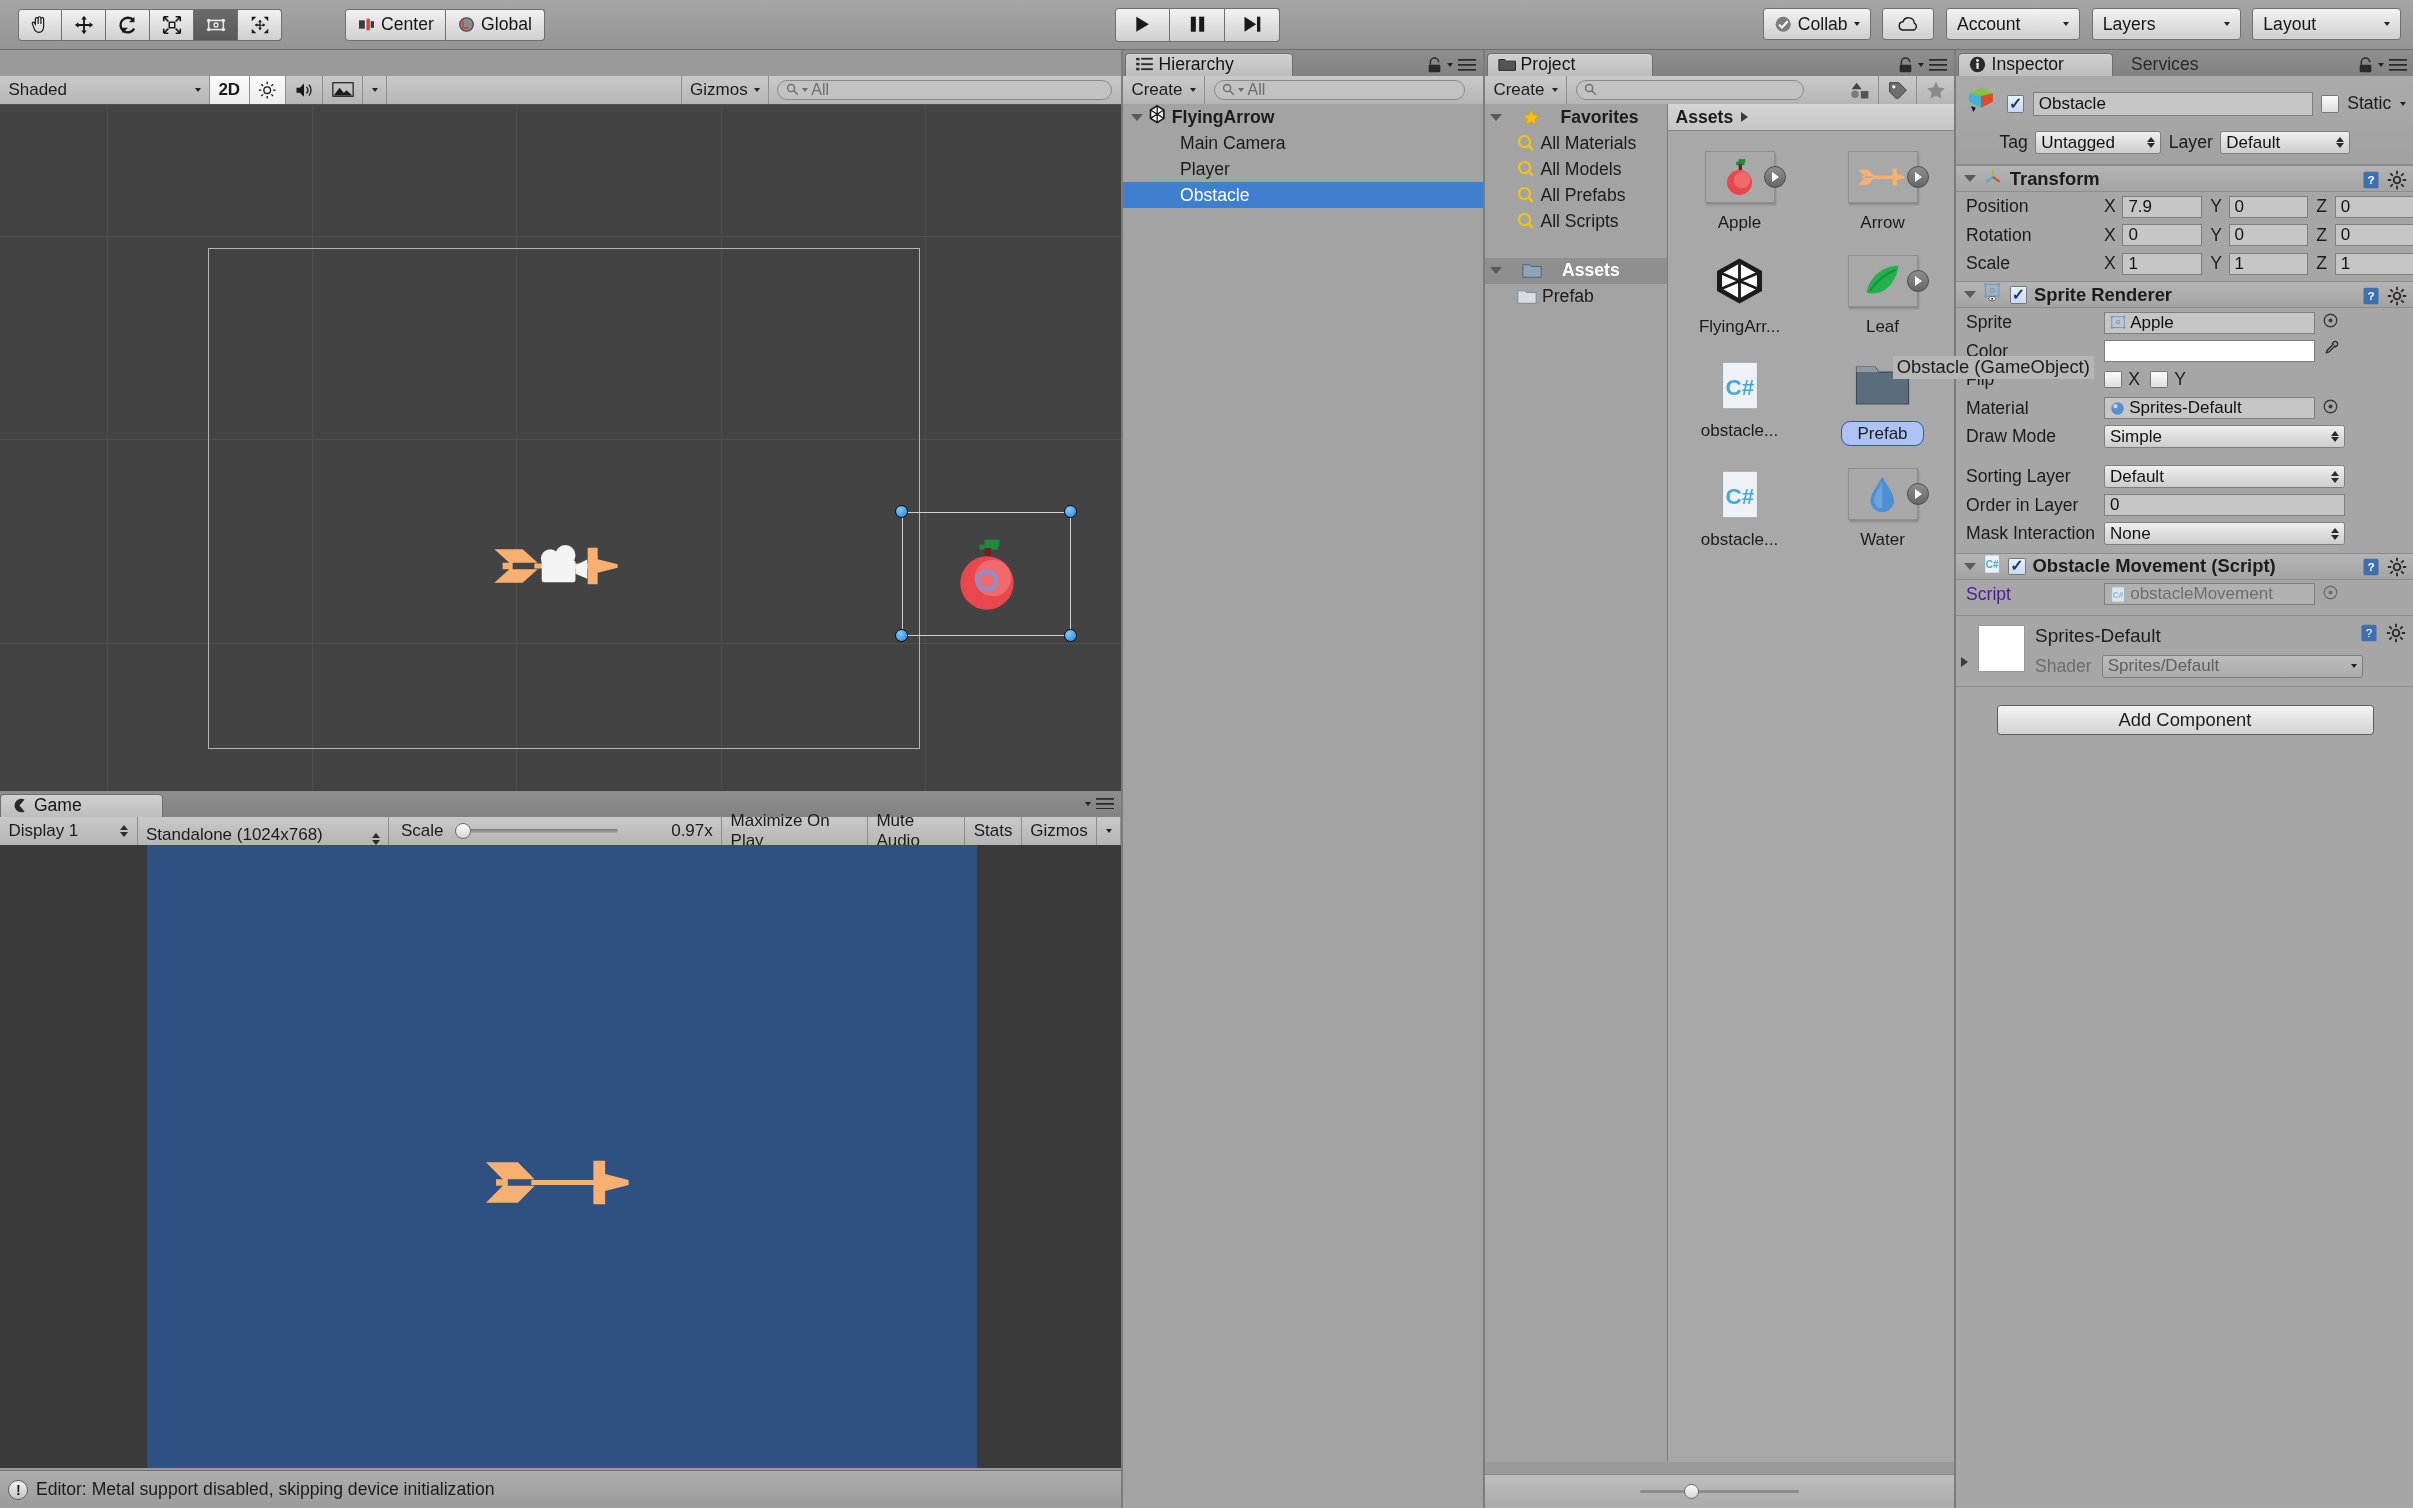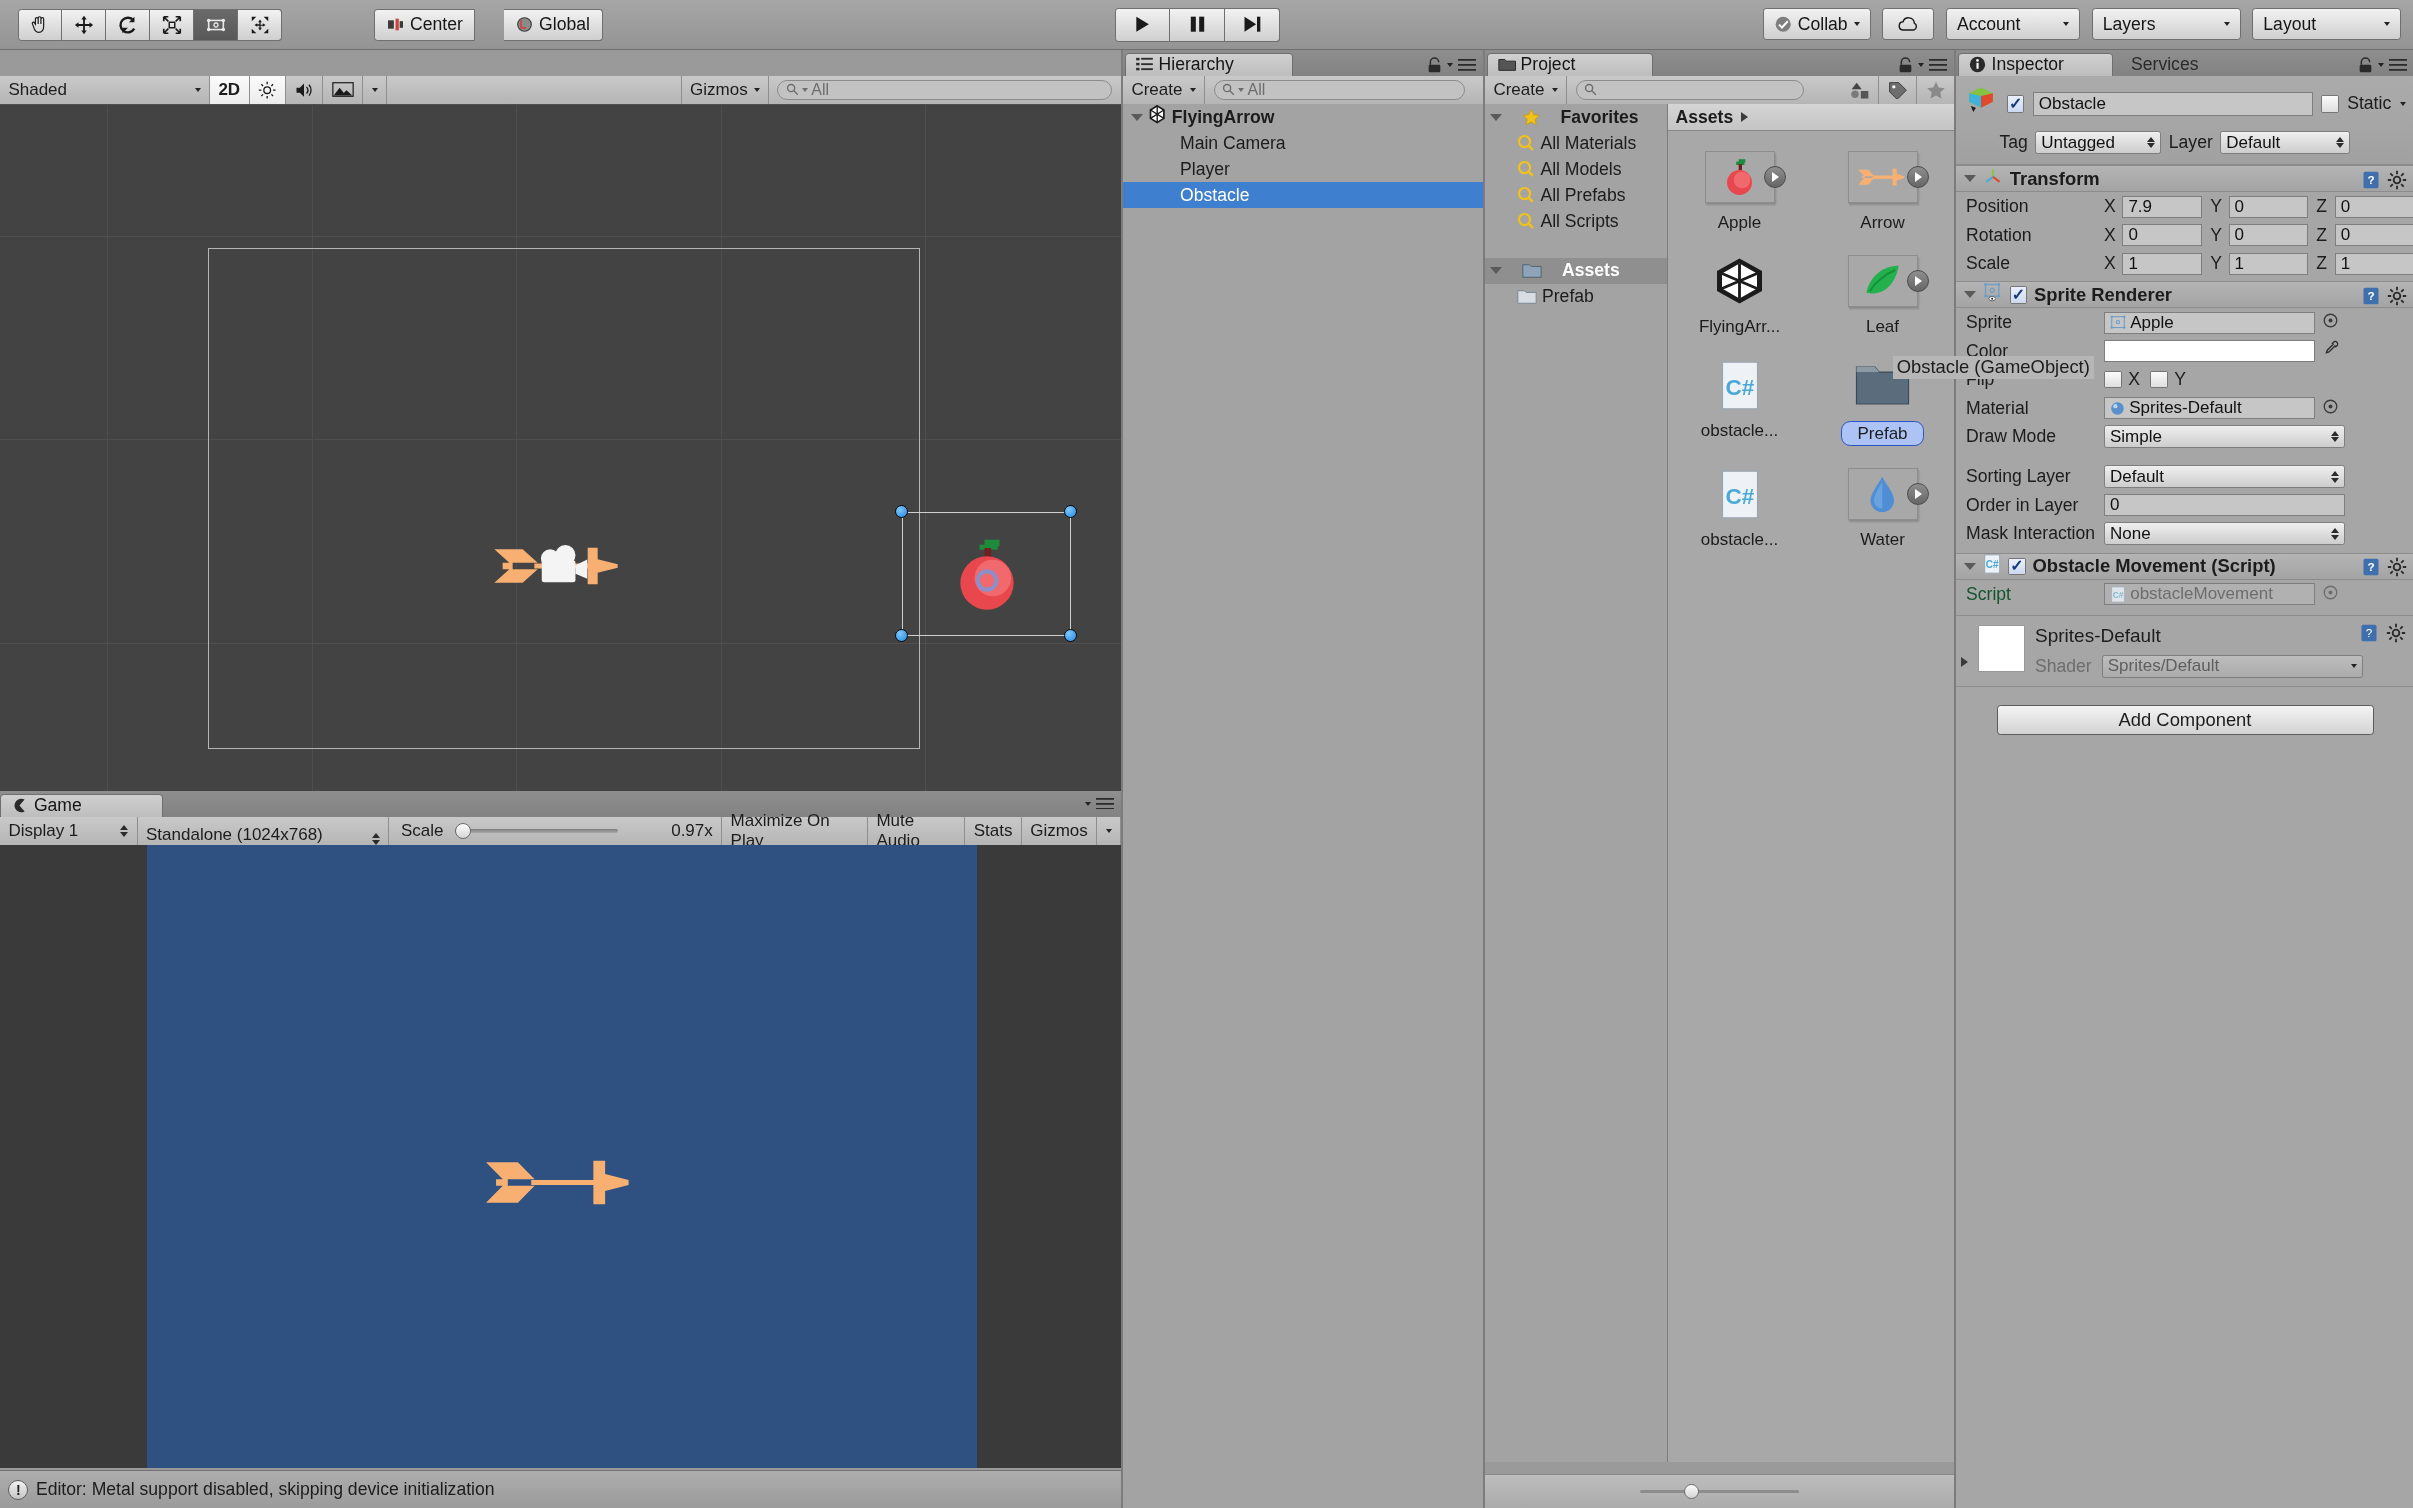--- a/index.html
+++ b/index.html
@@ -34,21 +34,21 @@
   .seg { display:flex; }
   .seg .btn { border-radius:0; border-left-width:0; }
   .seg .btn:first-child { border-left-width:0.8px; border-radius:3.4px 0 0 3.4px; }
   .seg .btn:last-child { border-radius:0 3.4px 3.4px 0; }
 
   .tool-group { margin-left:18.4px; }
   .tool-btn { width:44px; }
   .tool-btn svg { display:block; }
 
   .pivot-group { margin-left:63px; }
-  .pivot-btn { padding:0 11.7px; gap:5.9px;margin-left:29px; }
+  .pivot-btn { padding:0 11.7px; gap:5.9px; }
 
   .play-group { position:absolute; left:1115px; top:7.5px; }
   .play-btn { width:55px; height:34px; }
 
   .right-group { position:absolute; right:11.7px; top:8.4px; display:flex; align-items:center; gap:11.7px; }
   .collab-btn { padding:0 10px; gap:5.9px; width:auto; }
   .cloud-btn { width:52px; }
   .drop-btn { width:auto; min-width:126px; padding:0 10px; justify-content:space-between; }
   .caret { width:0;height:0;border-left:4.2px solid transparent;border-right:4.2px solid transparent;border-top:5px solid #222; }
   .caret.sm { border-left-width:3.4px;border-right-width:3.4px;border-top-width:4.2px;}
@@ -1041,21 +1041,21 @@
               <rect x="3" y="2" width="18" height="20" rx="2" fill="#3f6fad"></rect>
               <text x="12" y="17" font-size="14" fill="#fff" text-anchor="middle" font-family="Liberation Sans">?</text>
             </svg>
           <svg width="20" height="20" viewBox="0 0 24 24">
               <circle cx="12" cy="12" r="4" fill="none" stroke="#2a2a2a" stroke-width="2.2"></circle>
               <path d="M12 1v4M12 19v4M1 12h4M19 12h4M4 4l3 3M17 17l3 3M20 4l-3 3M7 17l-3 3" stroke="#2a2a2a" stroke-width="2.2"></path>
             </svg>
         </span>
       </div>
       <div class="row">
-        <span class="lbl" style="color:#14532d">Script</span>
+        <span class="lbl" style="color:#4c1d95">Script</span>
         <span class="fld" style="width:211px;color:#6d6d6d;background:#b1b1b1;">
           <svg width="16" height="17" viewBox="0 0 19 20" style="font-size:20px">
               <rect x="2" y="1" width="15" height="18" fill="#dfe5ea" stroke="#a6b0ba" stroke-width="1"></rect>
               <text x="9.5" y="14" font-size="10" font-weight="bold" fill="#7fb7d4" text-anchor="middle" font-family="Liberation Sans">C#</text>
             </svg>
           <span>obstacleMovement</span>
         </span>
         <span style="margin-left:8.4px;">
           <svg width="15" height="15" viewBox="0 0 18 18">
               <circle cx="9" cy="9" r="7.5" fill="none" stroke="#6d6d6d" stroke-width="1.6"></circle>

